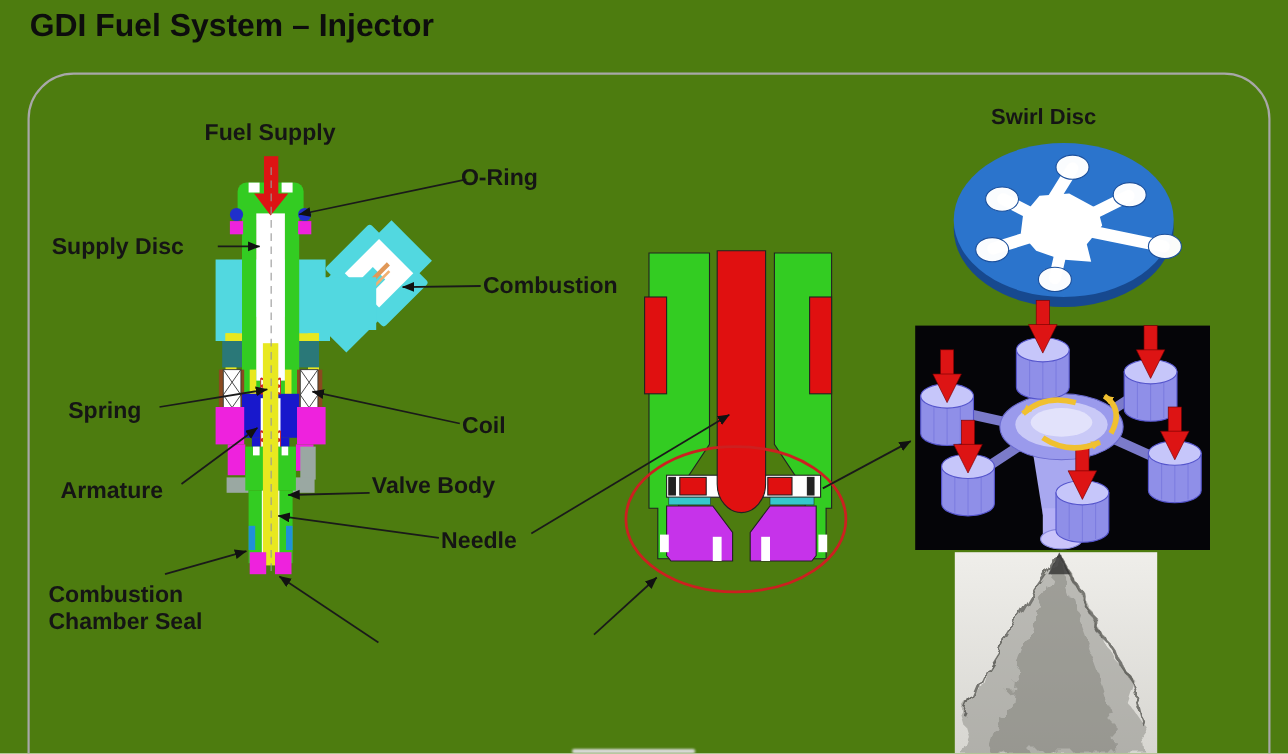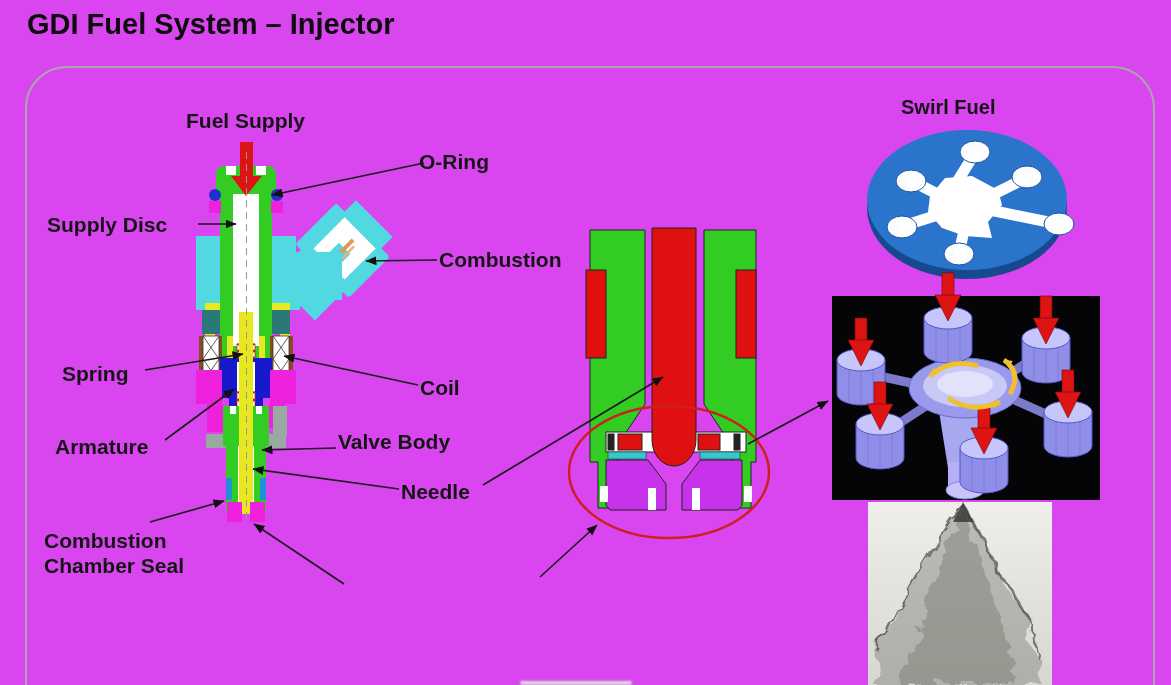--- a/index.html
+++ b/index.html
@@ -1,16 +1,16 @@
 <!DOCTYPE html>
 <html><head>
 <meta charset="utf-8">
 <style>
   html,body{margin:0;padding:0;background:#fff;}
-  .slide{position:relative;width:1171px;height:685px;background:#d946ef;overflow:hidden;
+  .slide{position:relative;width:1171px;height:685px;background:#4d7c0f;overflow:hidden;
          font-family:"Liberation Sans",sans-serif;}
   .title{position:absolute;left:27px;top:8px;margin:0;font-size:29px;font-weight:bold;
          color:#0d0d0d;letter-spacing:0px;white-space:nowrap;}
   .frame{position:absolute;left:25px;top:66px;width:1126px;height:662px;
          border:2px solid #a8a8a8;border-radius:42px;background:transparent;}
   .art{position:absolute;left:0;top:0;}
   .lbl{position:absolute;font-size:21px;font-weight:bold;color:#151515;white-space:nowrap;line-height:25px;}
   .footer-smudge{position:absolute;left:520px;top:681px;width:112px;height:4px;
          background:#dcdcdc;border-radius:2px;filter:blur(1px);}
 </style>
@@ -278,16 +278,16 @@
   <div class="lbl" style="left:439px;top:247px">Combustion</div>
   <div class="lbl" style="left:62px;top:361px">Spring</div>
   <div class="lbl" style="left:420px;top:375px">Coil</div>
   <div class="lbl" style="left:55px;top:434px">Armature</div>
   <div class="lbl" style="left:338px;top:429px">Valve Body</div>
   <div class="lbl" style="left:401px;top:479px">Needle</div>
   <div class="lbl" style="left:44px;top:528px">
     <span>Combustion</span><br>
     <span>Chamber Seal</span>
   </div>
-  <div class="lbl" style="left:901px;top:95px;font-size:20px">Swirl Fuel</div>
+  <div class="lbl" style="left:901px;top:95px;font-size:20px">Swirl Disc</div>
 
   <div class="footer-smudge"></div>
 </div>
 
 </body></html>

